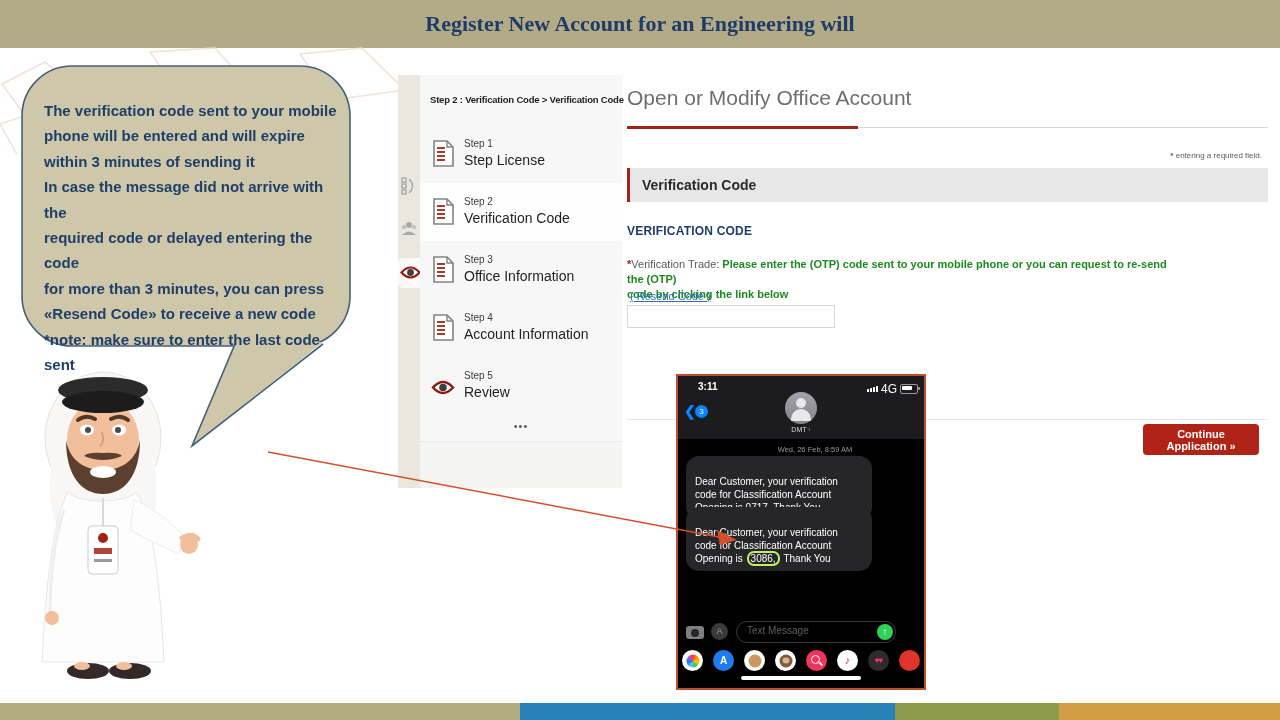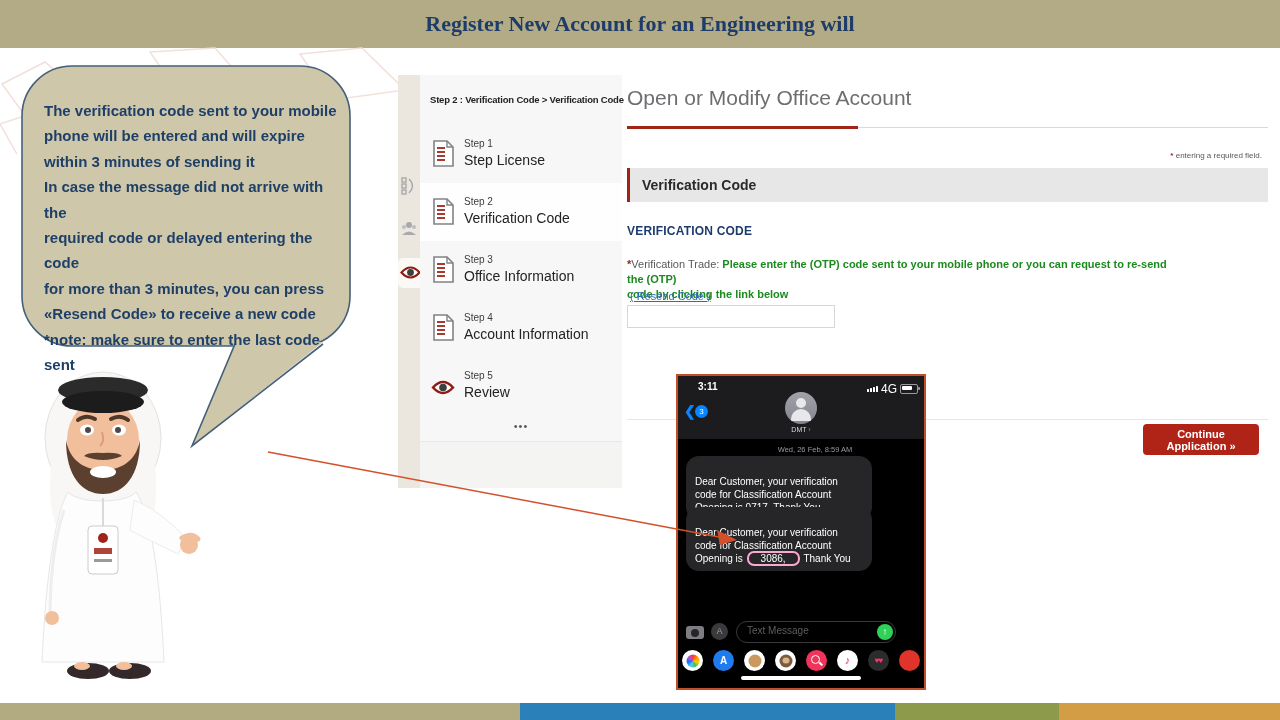--- a/index.html
+++ b/index.html
@@ -83,21 +83,21 @@
   .ph-avatar{position:absolute;left:107px;top:16px;width:32px;height:32px;border-radius:50%;
              background:linear-gradient(#a2a2aa,#84848c);overflow:hidden;}
   .av-head{width:10px;height:10px;border-radius:50%;background:#e8e8ec;margin:6px auto 0;}
   .av-body{width:20px;height:12px;border-radius:10px 10px 0 0;background:#e8e8ec;margin:1px auto 0;}
   .ph-contact{position:absolute;left:0;top:50px;width:246px;text-align:center;font-size:7px;color:#dadade;}
   .ph-contact .chev{color:#8e8e93;}
   .ph-date{position:absolute;left:0;top:69px;width:274px;text-align:center;font-size:7.5px;color:#98989e;}
   .msg{position:absolute;left:8px;width:168px;background:#262629;border-radius:13px;padding:6px 9px;
        color:#fff;font-size:10px;line-height:13px;white-space:pre-line;}
   .code-underline{text-decoration:underline;}
-  .code-boxed{border:2px solid #f9a8d4;border-radius:7px;padding:0 12px;margin:16px 1px;}
+  .code-boxed{border:2px solid #bef264;border-radius:7px;padding:0 2px;margin:16px 1px;}
   .cam-icon{position:absolute;left:8px;top:250px;width:18px;height:13px;background:#7d7d82;border-radius:3px;}
   .cam-icon:after{content:"";position:absolute;left:5px;top:2.5px;width:8px;height:8px;border-radius:50%;
                   background:#26262a;}
   .drawer-a{position:absolute;left:33px;top:247px;width:17px;height:17px;border-radius:50%;background:#3a3a3c;
             color:#9a9aa0;font-size:9px;text-align:center;line-height:17px;cursor:pointer;}
   .ph-field{position:absolute;left:58px;top:245px;width:160px;height:22px;border:1px solid #3a3a3c;
             border-radius:12px;box-sizing:border-box;background:transparent;}
   .ph-field input{position:absolute;left:8px;top:2px;width:120px;border:none;background:transparent;
                   color:#e5e5ea;font-size:10px;outline:none;font-family:"Liberation Sans",sans-serif;}
   .ph-field input::placeholder{color:#5e5e63;}

